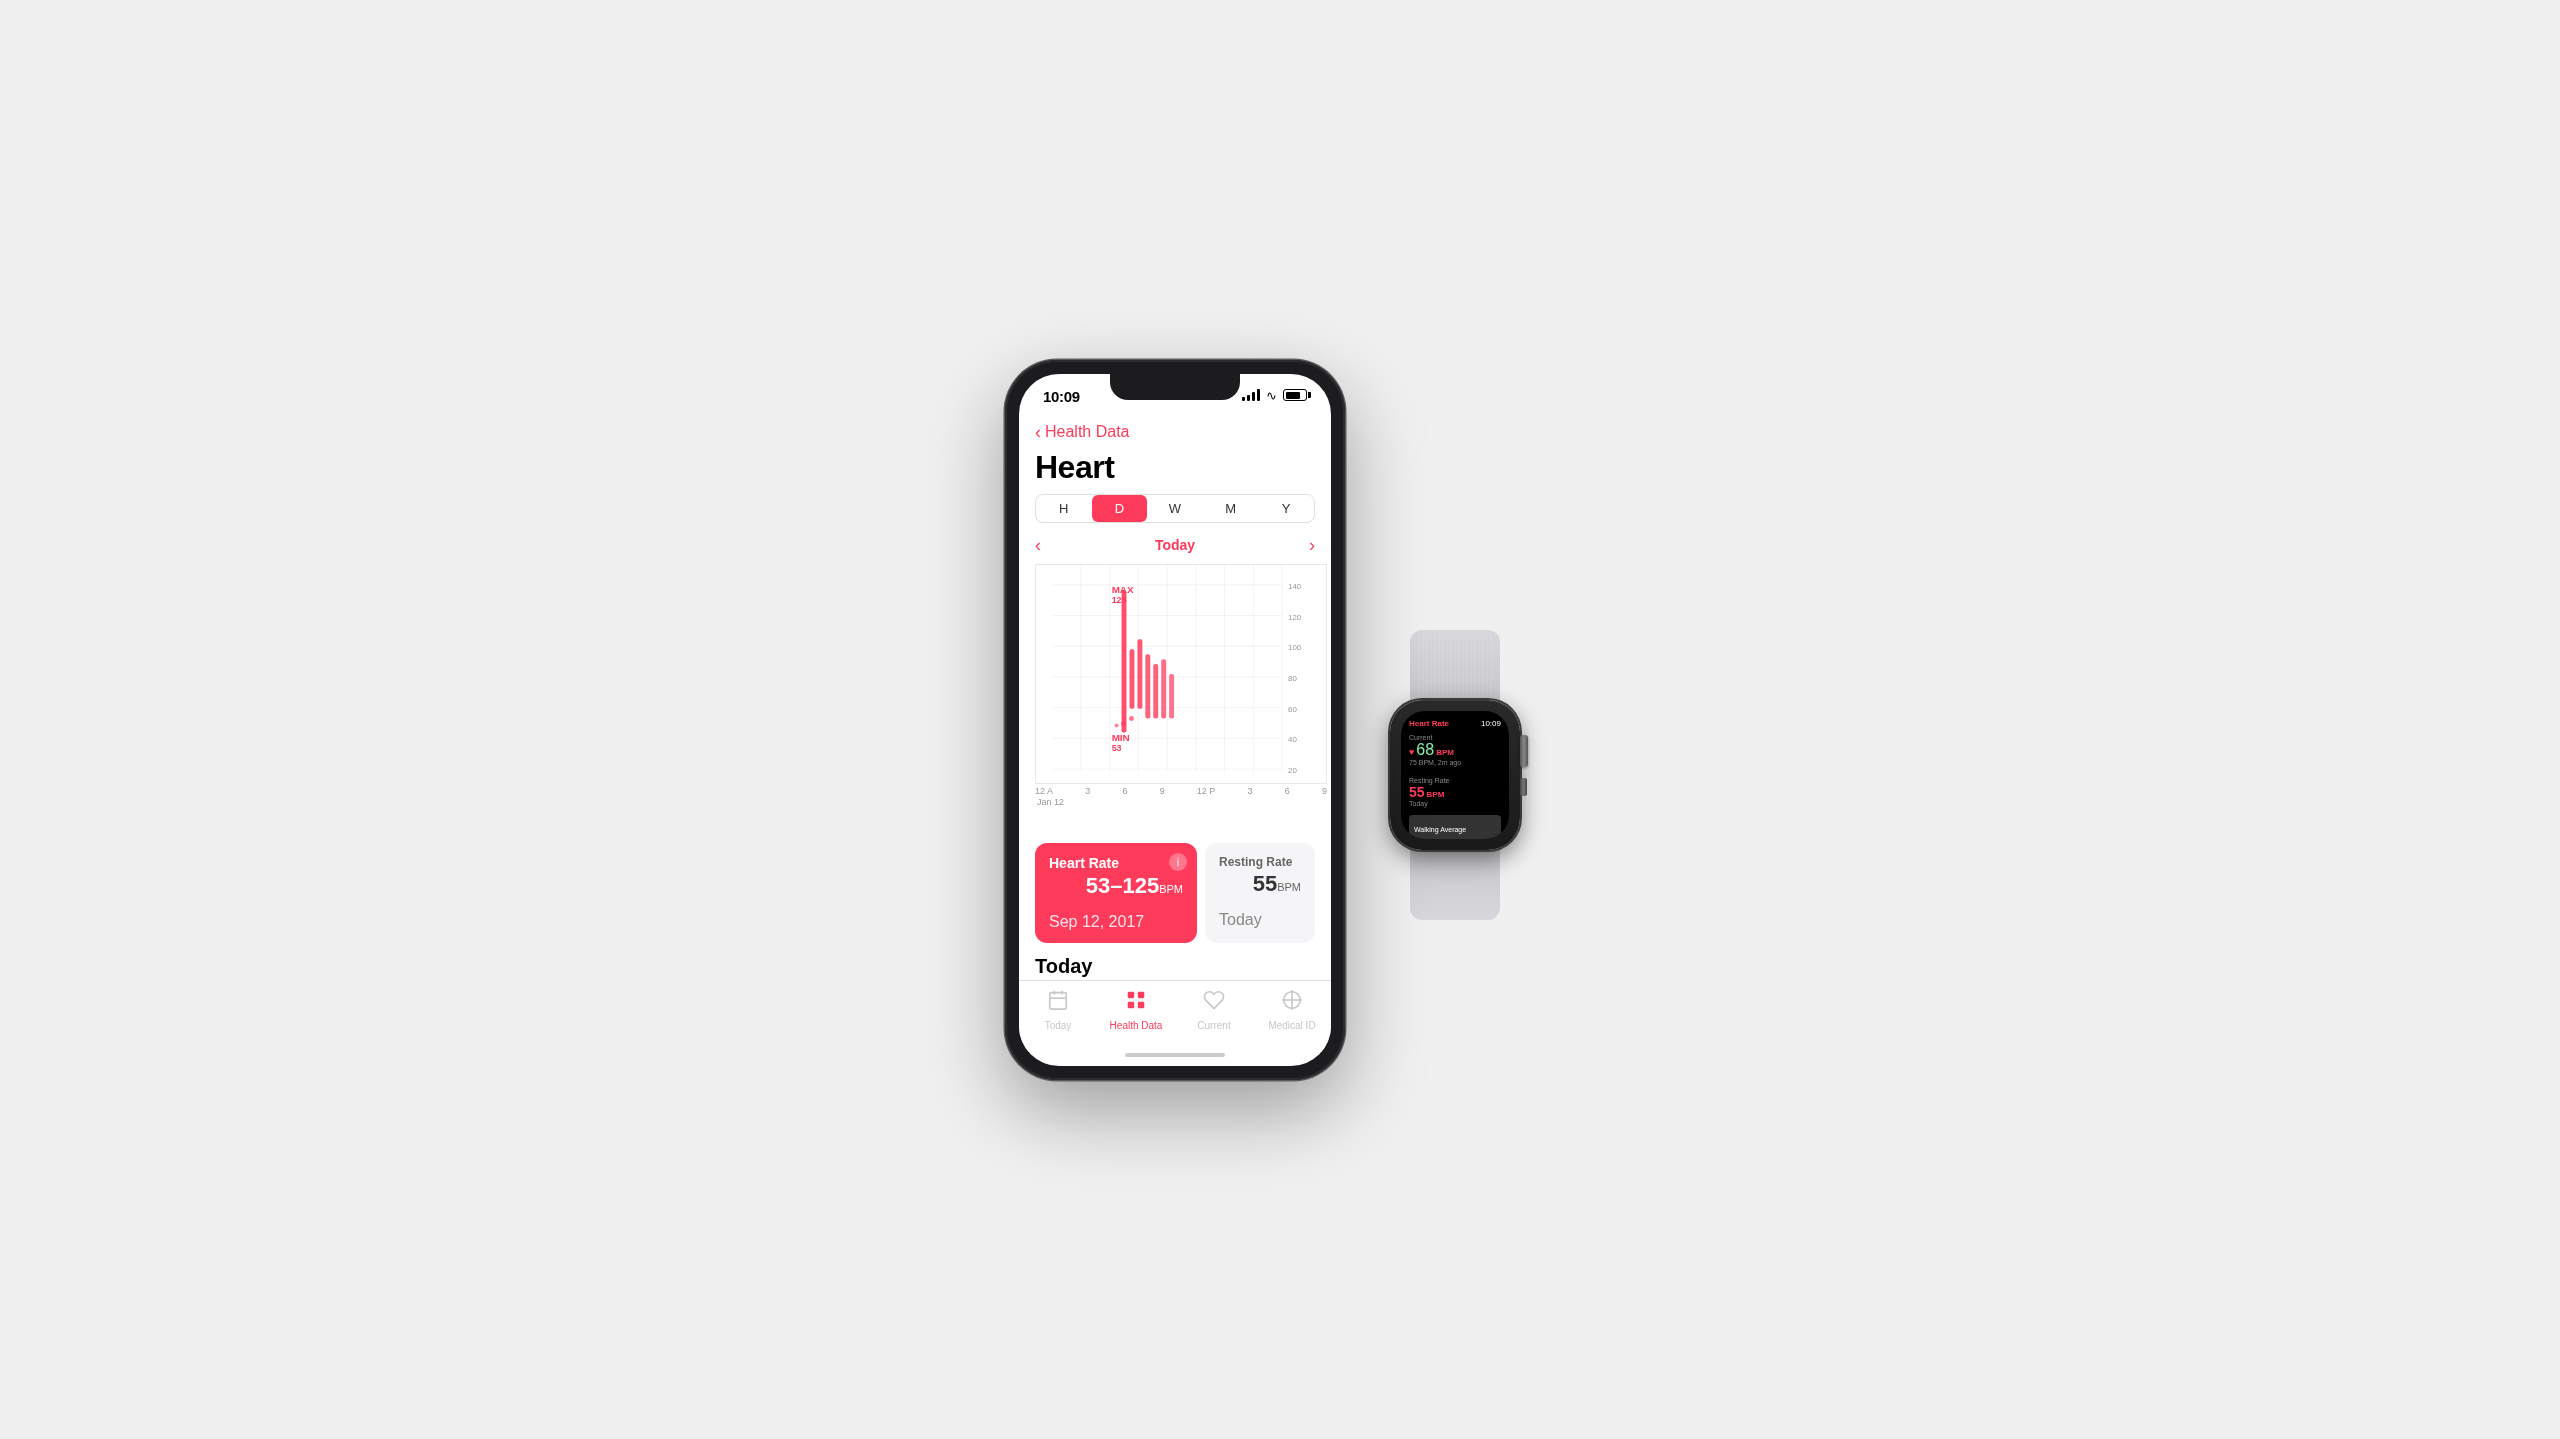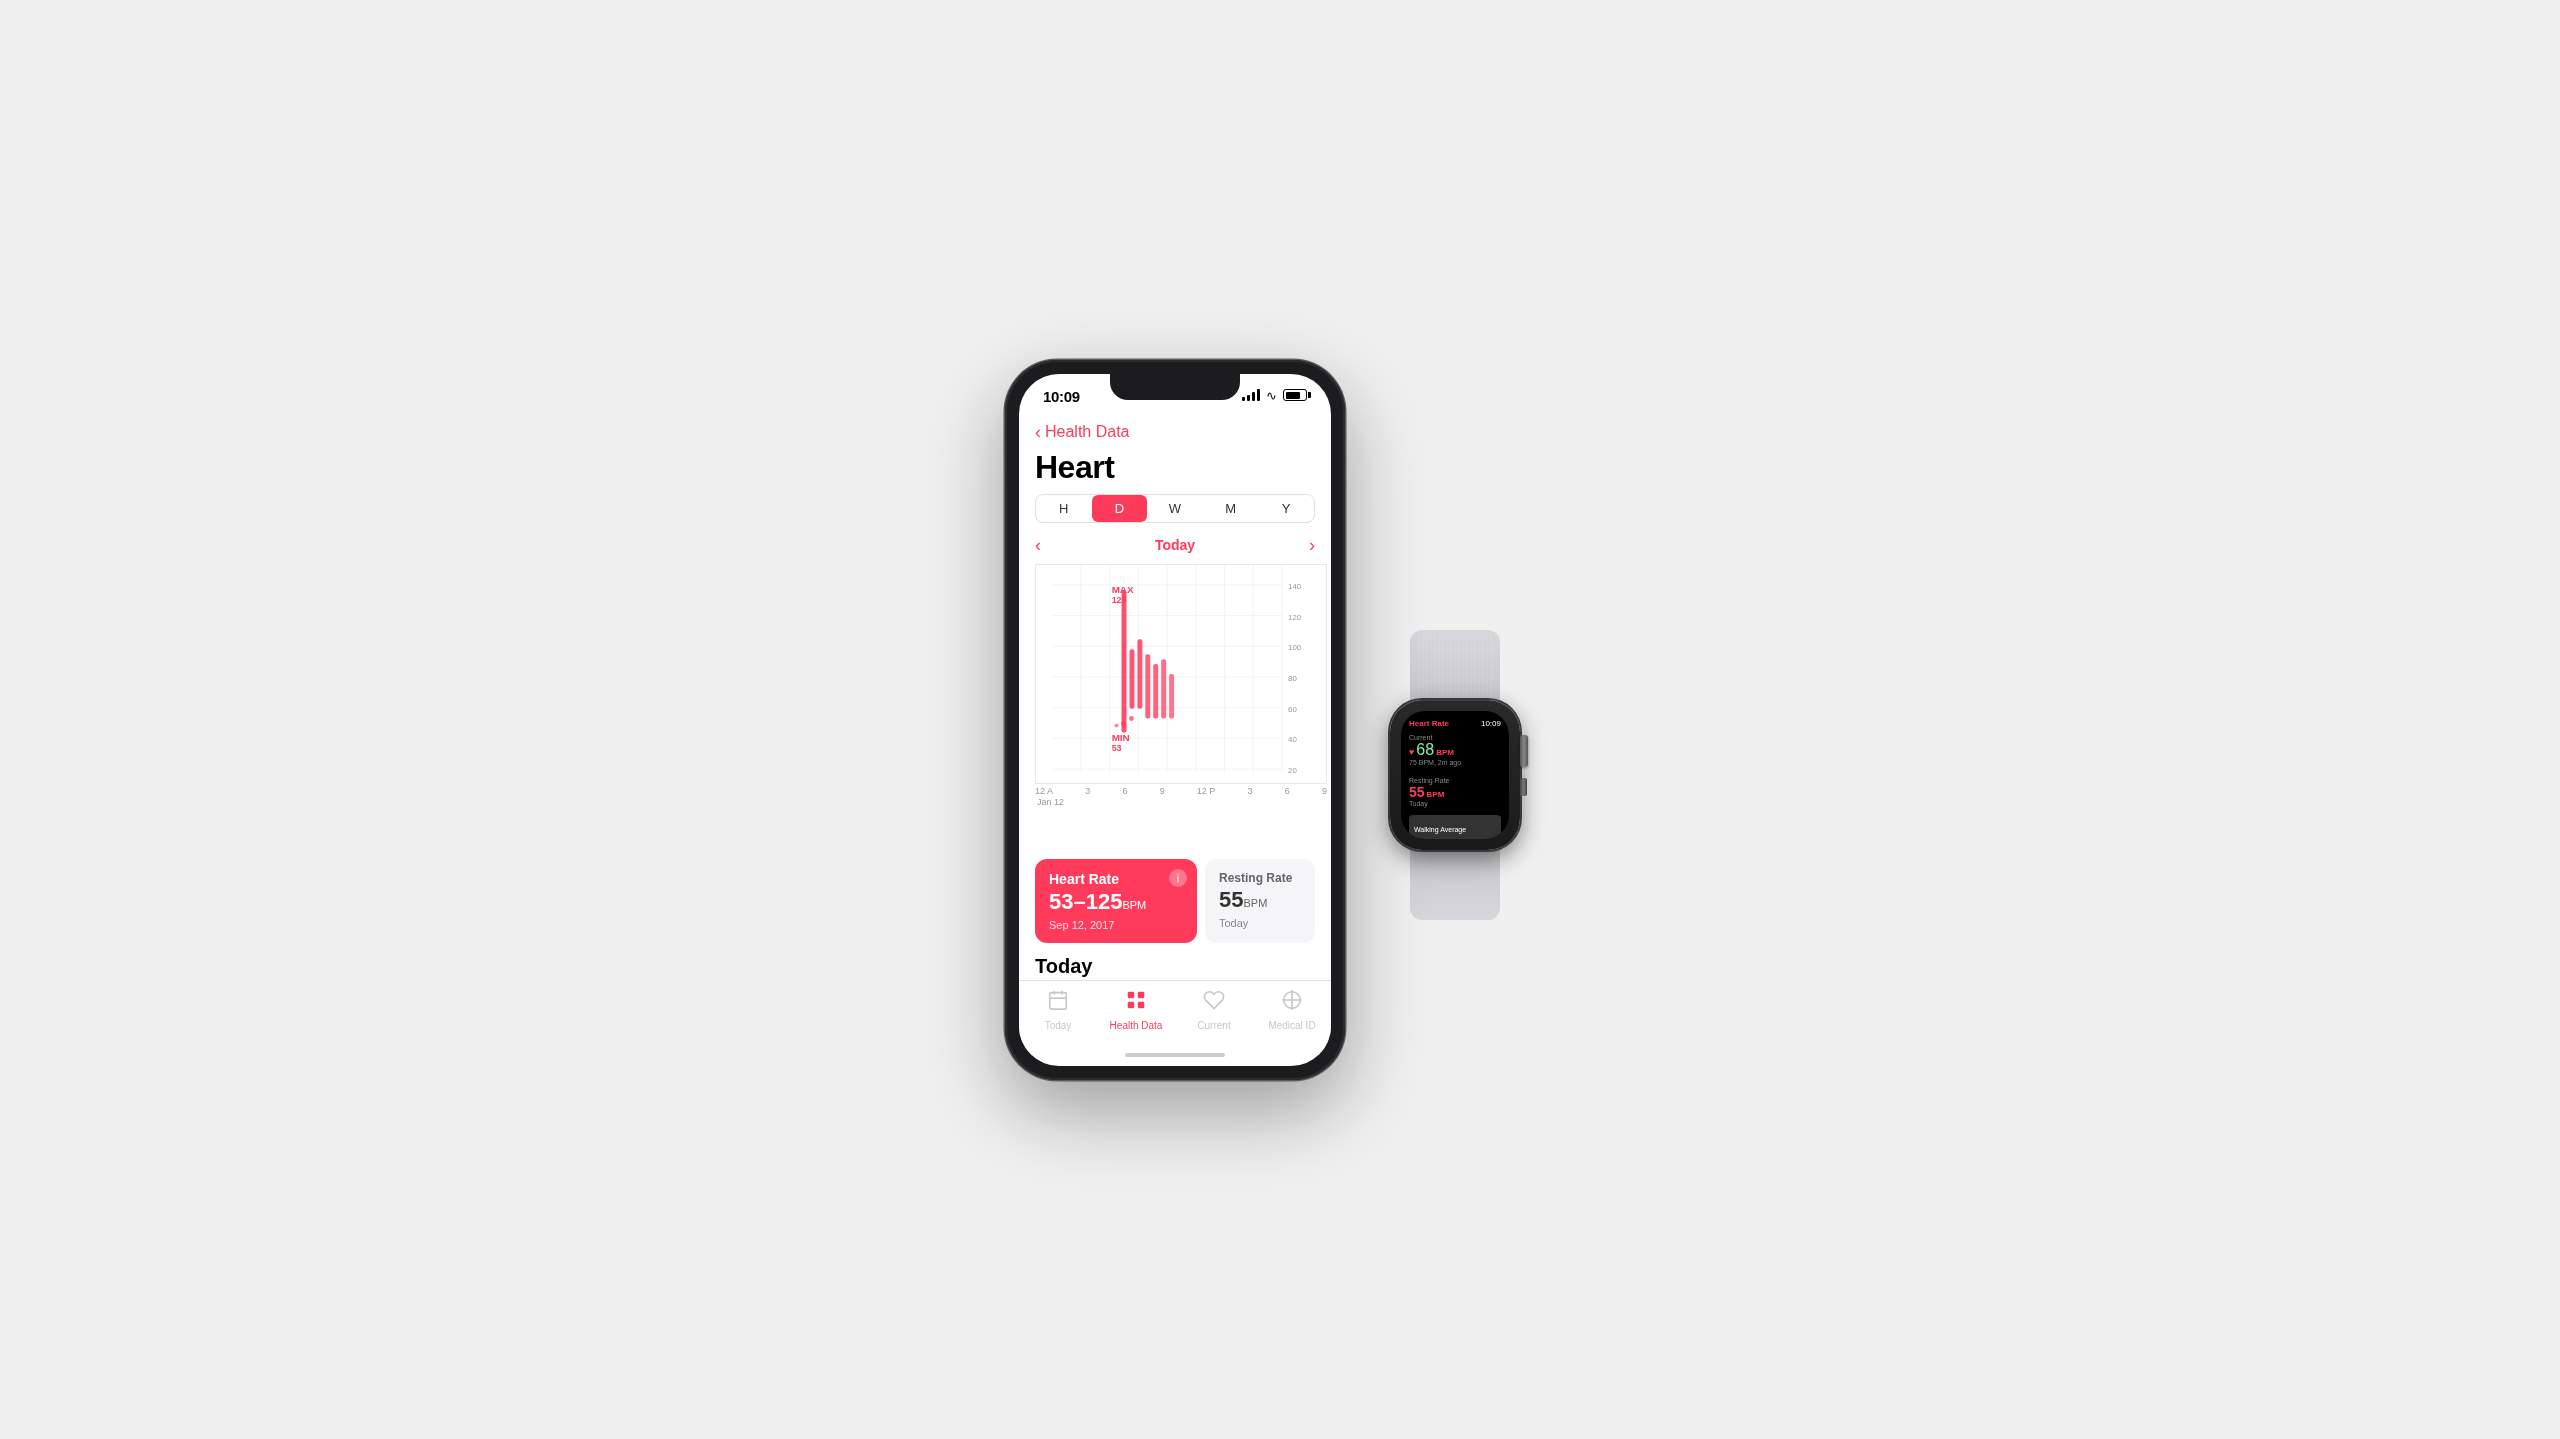--- a/index.html
+++ b/index.html
@@ -290,31 +290,32 @@
       justify-content: center;
       color: #fff;
       font-size: 11px;
     }
 
     .card-value {
       font-size: 22px;
       font-weight: 700;
       color: #fff;
       line-height: 1;
+      text-align: right;
     }
 
     .card-unit {
       font-size: 11px;
       font-weight: 400;
     }
 
     .card-date {
-      font-size: 11px;
+      font-size: 16px;
       color: rgba(255,255,255,0.85);
-      margin-top: 6px;
+      margin-top: 16px;
     }
 
     .card-resting {
       width: 110px;
       background: #f5f5f7;
       border-radius: 12px;
       padding: 12px 14px;
     }
 
     .card-resting .card-title {

